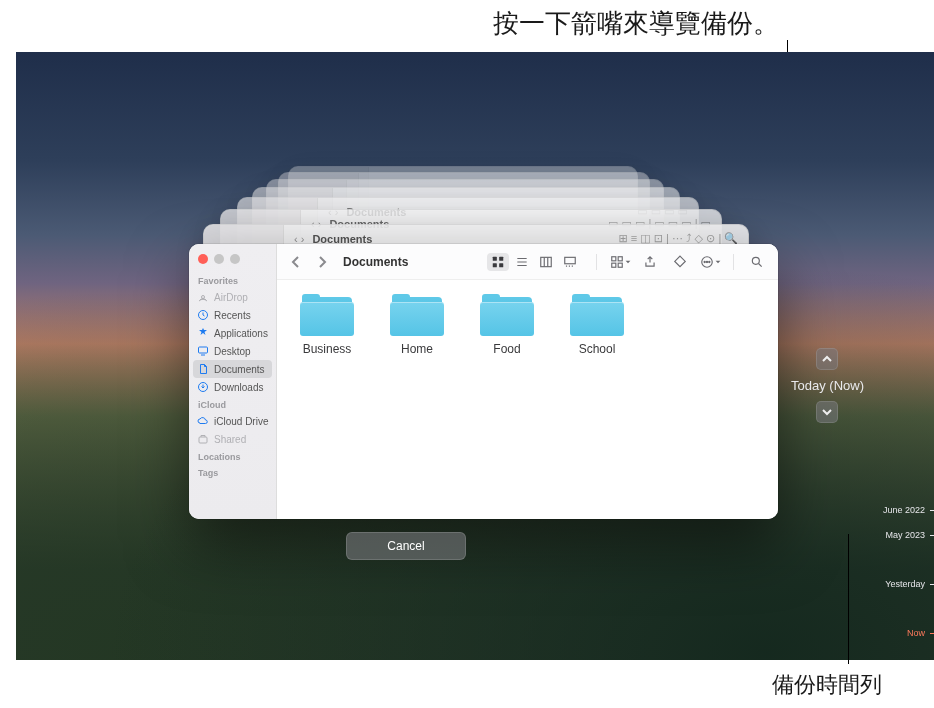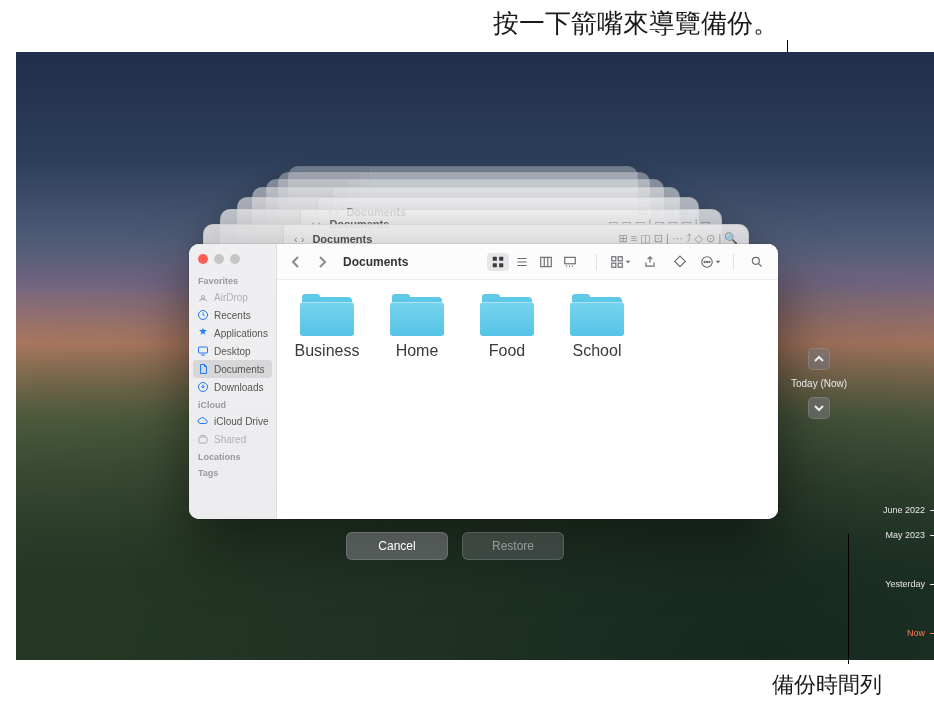--- a/index.html
+++ b/index.html
@@ -81,29 +81,29 @@
   .tb-group{display:flex; align-items:center; gap:2px; border:1px solid transparent; padding:2px;}
   .tb-icon{ width:22px; height:18px; display:flex; align-items:center; justify-content:center; color:#6b6b70; border-radius:4px; cursor:default;}
   .tb-icon.sel{ background:#e6e6e8; color:#3a3a3e;}
   .tb-sep{ width:1px; height:16px; background:#e2e2e4; margin:0 4px;}
   .content { flex:1; padding: 14px 16px; display:flex; gap: 22px; align-items:flex-start;}
   .folder { width:68px; text-align:center; cursor:default;}
   .folder-icon { width:54px; height:42px; margin: 0 auto 6px; position:relative;}
   .folder-back { position:absolute; top:3px; left:2px; width:50px; height:36px; background:linear-gradient(#5fc9e8,#49bde0); border-radius:4px;}
   .folder-tab { position:absolute; top:0; left:2px; width:18px; height:8px; background:#5fc9e8; border-radius:3px 3px 0 0;}
   .folder-front{ position:absolute; top:8px; left:0; width:54px; height:34px; background:linear-gradient(#77d3ee,#55c4e6); border-radius:3px; box-shadow: inset 0 1px 0 rgba(255,255,255,0.4);}
-  .folder-label{ font-size:16px; color:#3a3a3c;}
+  .folder-label{ font-size:12px; color:#3a3a3c;}
   
   .btn-row { position:absolute; left: 330px; top: 480px; display:flex; gap: 14px;}
-  .btn { width: 102px; height: 28px; border-radius:6px; background: rgba(130,130,134,0.55); color:#fff; font-size:12px; display:flex; align-items:center; justify-content:center; box-shadow: inset 0 0 0 1px rgba(255,255,255,0.15);}
+  .btn { width: 120px; height: 28px; border-radius:6px; background: rgba(130,130,134,0.55); color:#fff; font-size:12px; display:flex; align-items:center; justify-content:center; box-shadow: inset 0 0 0 1px rgba(255,255,255,0.15);}
   .btn.dis { color: rgba(255,255,255,0.45); background: rgba(130,130,134,0.35);}
   
   .nav-arrows { position:absolute; left:775px; top:296px; display:flex; flex-direction:column; align-items:center; gap:8px; color:#e9e9ec; font-size:11px;}
   .navbox{ width:22px; height:22px; background: rgba(120,120,125,0.55); border-radius:5px; display:flex; align-items:center; justify-content:center; box-shadow: inset 0 0 0 1px rgba(255,255,255,0.12);}
-  .navlabel{ color:#e9e9ec; font-size:10px; white-space:nowrap;}
+  .navlabel{ color:#e9e9ec; font-size:13px; white-space:nowrap;}
   
   .timeline { position:absolute; right:4px; top:450px; width:70px; color:#e6e6ea; font-size:9px;}
   .tl-row{ display:flex; justify-content:flex-end; align-items:center; gap:3px; height:16px;}
   .tl-row span{ white-space:nowrap; padding-right: 2px; }
   .tick{ width:7px; height:1px; background:#e6e6ea;}
   .tick.long{ width:16px;}
   .tick.short{ width:6px; background: rgba(230,230,234,0.6);}
   .ticks-only { display:flex; flex-direction:column; align-items:flex-end; gap:3px; padding:2px 0;}
   .ticks-only .tick { height: 1px; }
   .tl-now { color:#ff7a5c;margin-left:14px; }
@@ -372,21 +372,20 @@
               <div class="folder-front"></div>
             </div>
           <div class="folder-label">School</div>
         </div>
       </div>
     </div>
   </div>
 
   <div class="btn-row">
     <div class="btn">Cancel</div>
-    <div class="btn dis">Restore</div>
   </div>
 
   <div class="nav-arrows">
     <div class="navbox">
         <svg width="12" height="12" viewBox="0 0 12 12" fill="none" stroke="#eee" stroke-width="2">
           <path d="M2 8l4-4 4 4"></path>
         </svg>
       </div>
     <div class="navlabel">Today (Now)</div>
     <div class="navbox">

